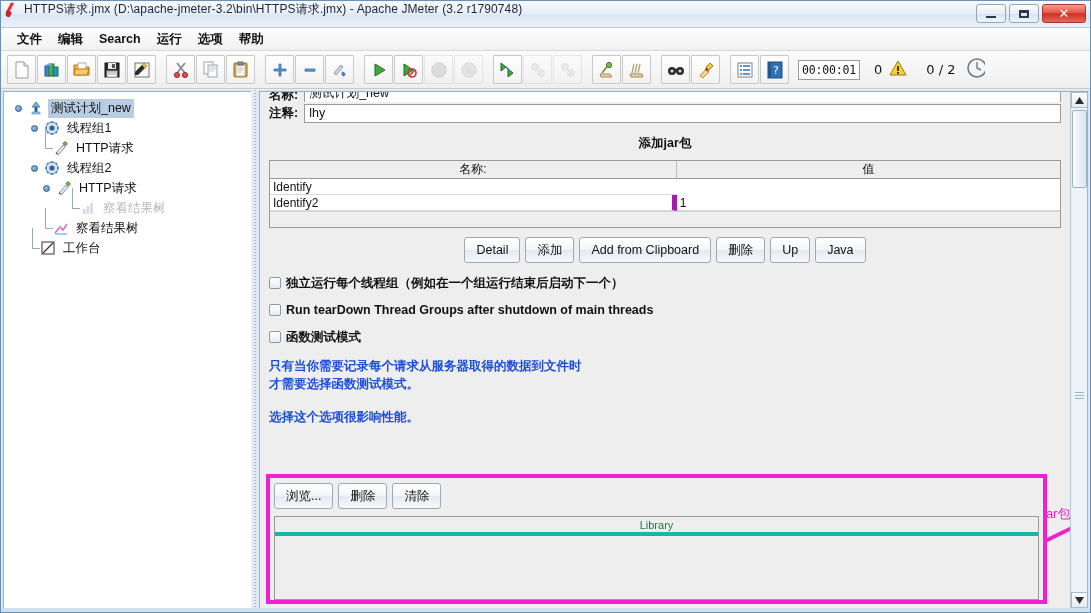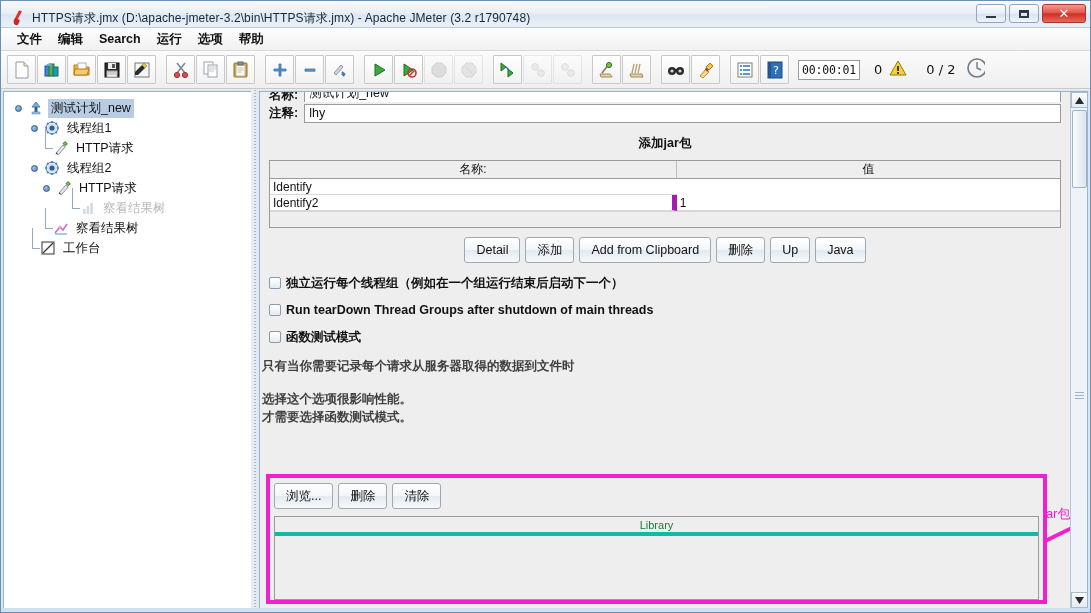--- a/index.html
+++ b/index.html
@@ -17,22 +17,22 @@
     border: 1px solid #6a91b5;
     overflow: hidden;
   }
 
   
   .titlebar {
     position: relative;
     height: 27px;
     background: linear-gradient(to bottom, #f7f9fb 0%, #e9eff6 45%, #dde7f2 55%, #eaf1f8 100%);
     border-bottom: 1px solid #b9cbdd;
-    display: flex; align-items: flex-end;
-    padding-left: 8px;
+    display: flex; align-items: flex-start;
+    padding-left: 0;
   }
   .tb-appicon {
     width: 18px; height: 18px; position: relative; flex: none; margin-right: 5px;
   }
   .tb-appicon .feather {
     position: absolute; left: 7px; top: 1px;
     width: 3px; height: 13px;
     background: #e03030;
     transform: rotate(20deg) skewX(-8deg);
     border-radius: 1px 1px 2px 2px;
@@ -295,21 +295,21 @@
   .cbox {
     width: 12px; height: 12px; flex: none;
     border: 1px solid #8c99a6;
     background: linear-gradient(to bottom,#ffffff,#e6ebf1);
     border-radius: 2px; margin-right: 5px; margin-top: 1px;
   }
   .cktext { font-size: 12.5px; color: #111; font-weight: bold; line-height: 14px; }
   .cktext.en { font-weight: bold; }
 
   .para {
-    padding: 0 2px; font-size: 12.5px; color: #404040;
+    padding: 0 9px; font-size: 12.5px; color: #1d4ed8;
     line-height: 17px; margin-top: 14px; font-weight: bold;
   }
   .para.second { margin-top: 16px; }
 
   
   .annotation {
     position: absolute; pointer-events: none;
   }
   .anno-text {
     position: absolute; left: 757px; top: 413px;
@@ -776,22 +776,22 @@
         <div class="checkline">
           <div class="cbox"></div>
           <div class="cktext en">Run tearDown Thread Groups after shutdown of main threads</div>
         </div>
         <div class="checkline">
           <div class="cbox"></div>
           <div class="cktext">函数测试模式</div>
         </div>
 
         <div class="para">只有当你需要记录每个请求从服务器取得的数据到文件时</div>
+        <div class="para" style="margin-top:1px;">才需要选择函数测试模式。</div>
         <div class="para second">选择这个选项很影响性能。</div>
-        <div class="para" style="margin-top:1px;">才需要选择函数测试模式。</div>
 
         <div class="anno-text">添加jar包</div>
         <svg class="annotation" style="left:722px; top:428px;" width="110" height="52" viewBox="0 0 110 52">
           <defs>
             <marker id="ahead" markerWidth="6" markerHeight="6" refX="3" refY="3" orient="auto">
               <path d="M6,0 L0,3 L6,6 z" fill="#f020d0"></path>
             </marker>
           </defs>
           <line x1="98" y1="4" x2="16" y2="44" stroke="#f020d0" stroke-width="4" marker-end="url(#ahead)"></line>
         </svg>

